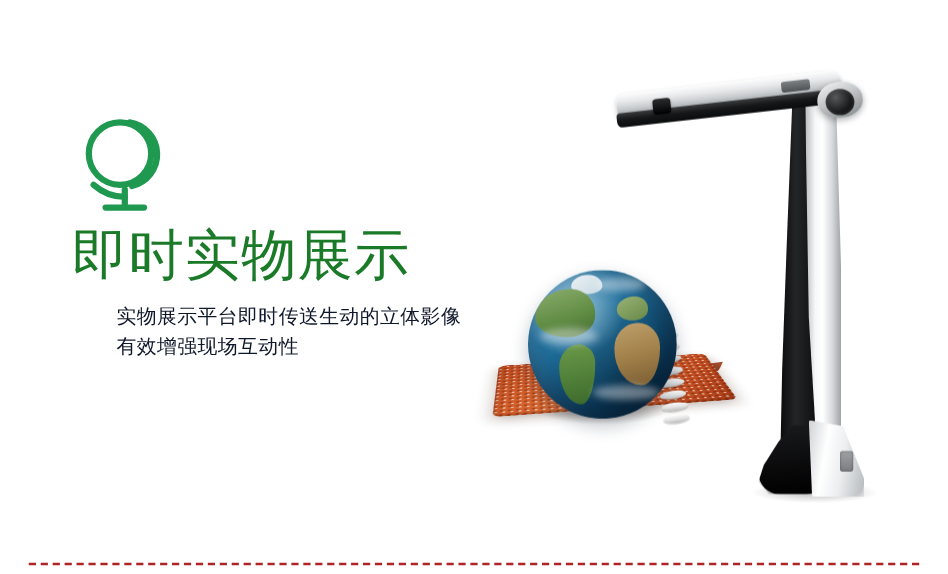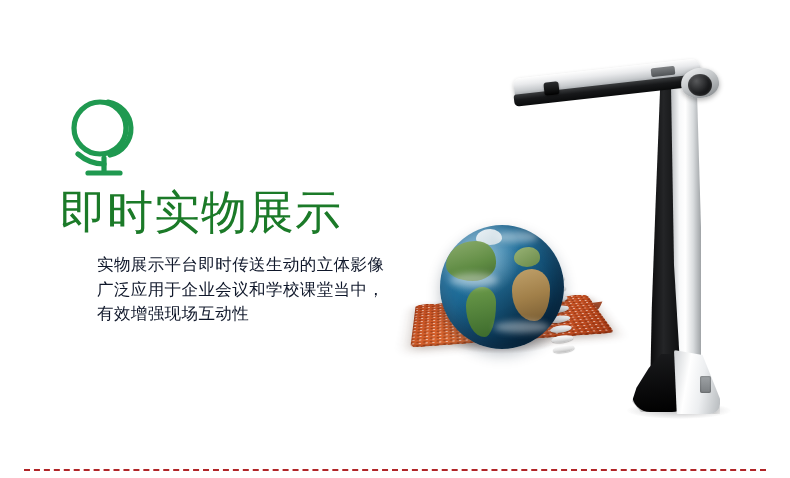--- a/index.html
+++ b/index.html
@@ -339,21 +339,20 @@
           <line x1="44" y1="62" x2="44" y2="76"></line>
           <line x1="28" y1="77" x2="60" y2="77"></line>
         </g>
       </svg>
     </div>
 
     <div class="headline">即时实物展示</div>
 
     <div class="body-copy">
       <span class="line">实物展示平台即时传送生动的立体影像</span>
-      <span class="line">广泛应用于企业会议和学校课堂当中，</span>
       <span class="line">有效增强现场互动性</span>
     </div>
   </div>
 
   <div class="product-area">
 
     <div class="globe-shadow"></div>
     <div class="notebook-edge"></div>
     <div class="notebook"></div>
     <div class="spiral">

